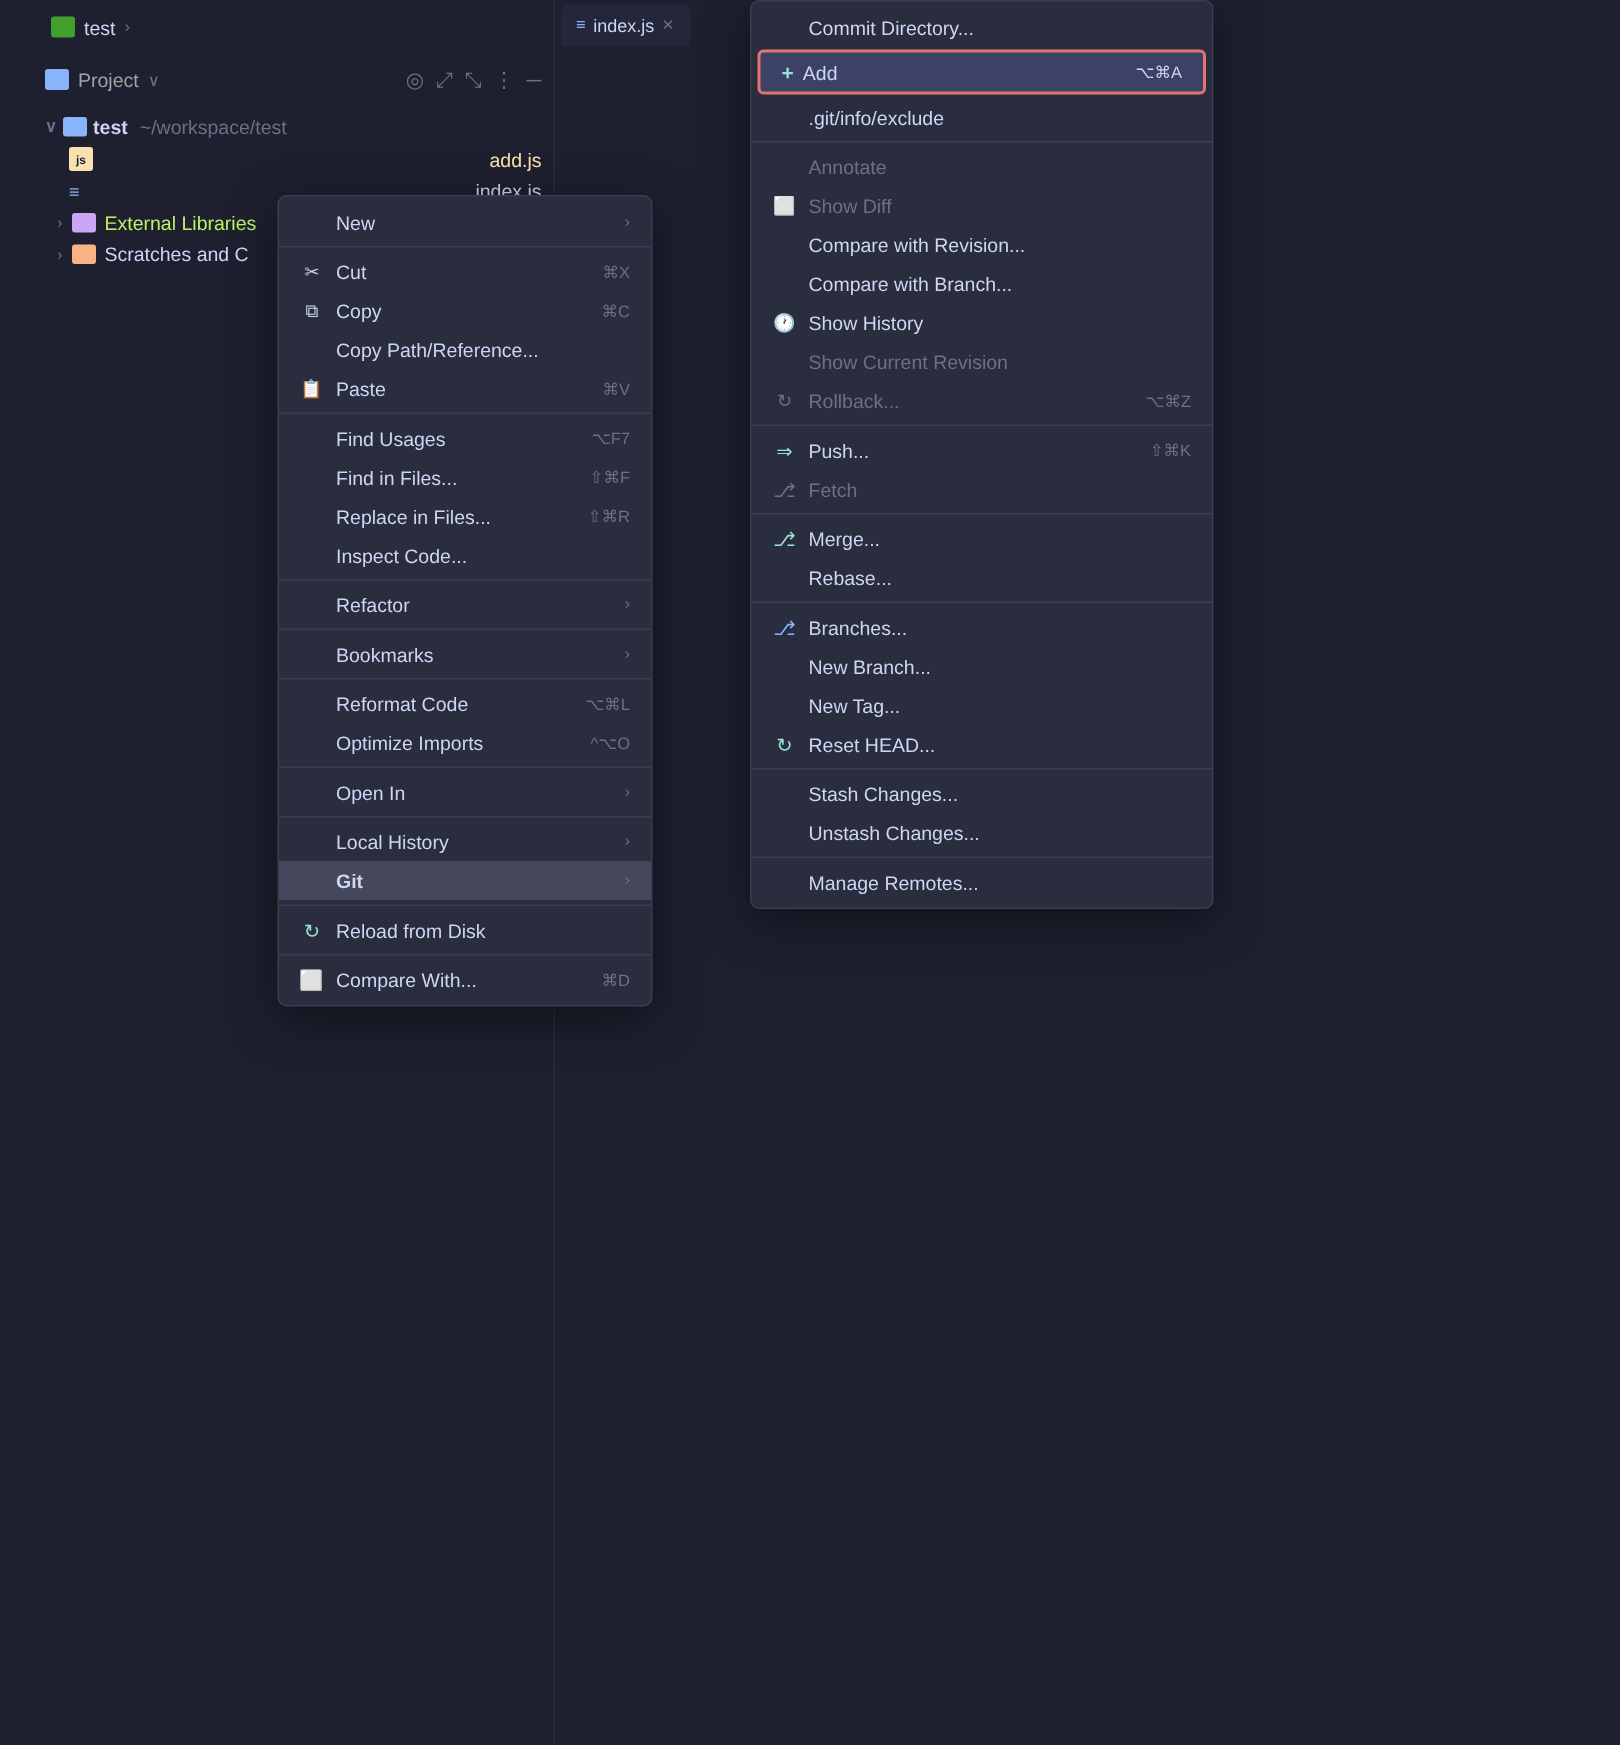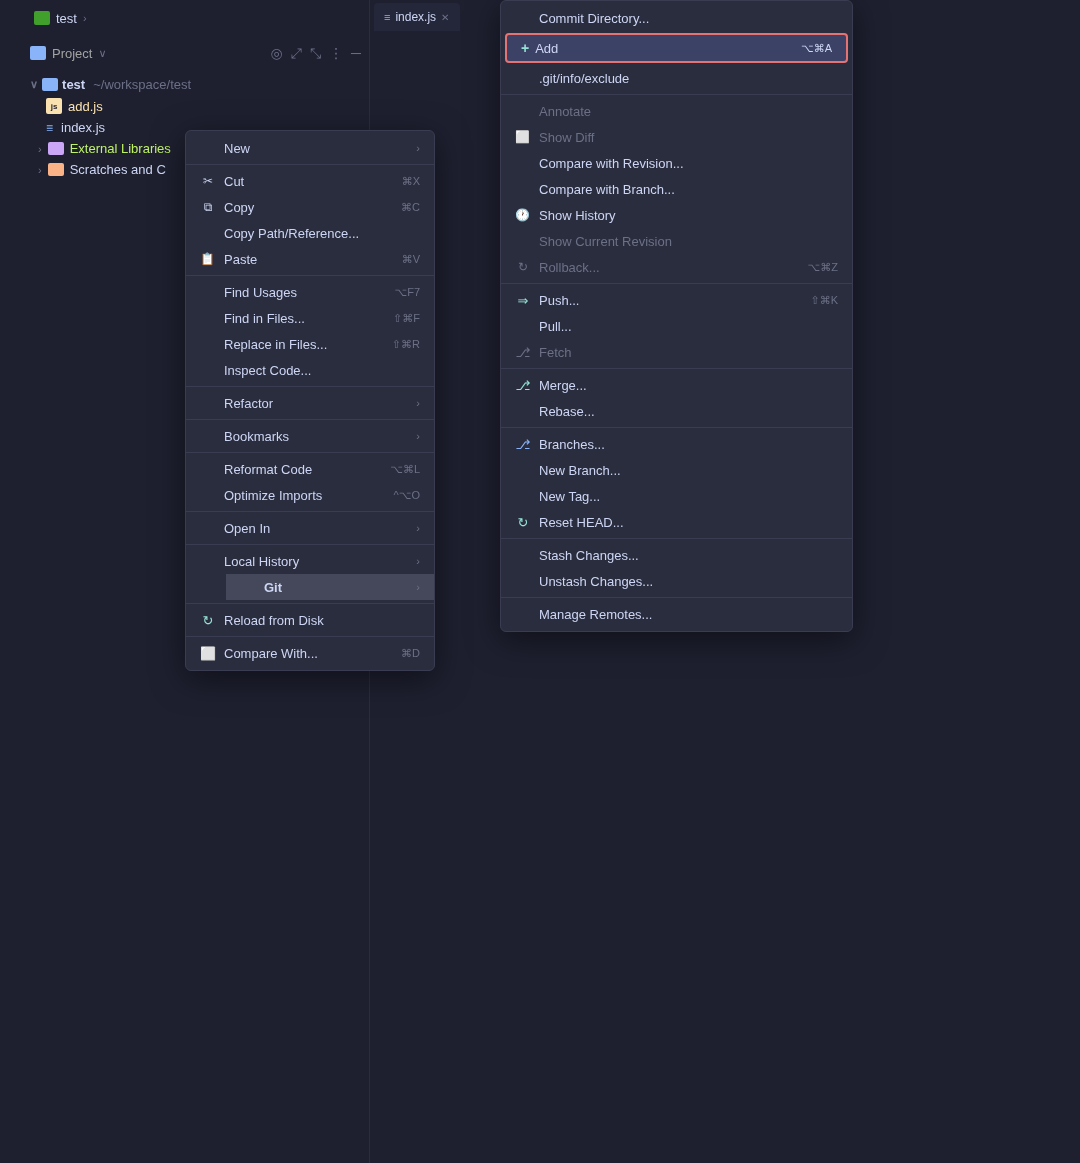--- a/index.html
+++ b/index.html
@@ -112,20 +112,21 @@
       font-weight: 600;
     }
 
     .file-item {
       display: flex;
       align-items: center;
       gap: 6px;
       padding: 3px 8px 3px 24px;
       font-size: 13px;
       cursor: pointer;
+      justify-content: space-between;
     }
 
     .file-js-icon {
       width: 16px;
       height: 16px;
       background: #f9e2af;
       border-radius: 2px;
       display: flex;
       align-items: center;
       justify-content: center;
@@ -164,21 +165,20 @@
       justify-content: space-between;
       padding: 5px 14px;
       cursor: pointer;
       color: #cdd6f4;
       font-size: 13px;
       gap: 8px;
     }
 
     .menu-item.highlighted {
       background: #45475a;
-      margin-left: 40px;
     }
 
     .menu-item.disabled {
       color: #6c7086;
     }
 
     .menu-item-left {
       display: flex;
       align-items: center;
       gap: 8px;
@@ -210,21 +210,21 @@
       height: 1px;
       background: #3a3d52;
       margin: 3px 0;
     }
 
     
     .context-menu-git {
       position: absolute;
       top: 0;
       left: 500px;
-      width: 353px;
+      width: 309px;
       background: #2a2d3e;
       border-radius: 6px;
       border: 1px solid #3a3d52;
       box-shadow: 0 8px 32px rgba(0,0,0,0.5);
       padding: 4px 0;
       z-index: 101;
     }
 
     .menu-item-add {
       display: flex;
@@ -551,26 +551,20 @@
   <div class="menu-separator"></div>
 
   <div class="menu-item">
     <span class="menu-item-left">
       <span class="menu-item-icon git-icon-green">⇒</span>
       <span>Push...</span>
     </span>
     <span class="menu-shortcut">⇧⌘K</span>
   </div>
 
-  <div class="menu-item">
-    <span class="menu-item-left">
-      <span class="menu-item-icon"></span>
-      <span>Pull...</span>
-    </span>
-  </div>
 
   <div class="menu-item disabled">
     <span class="menu-item-left">
       <span class="menu-item-icon" style="color:#6c7086; font-size:13px;">⎇</span>
       <span>Fetch</span>
     </span>
   </div>
   <div class="menu-separator"></div>
 
   <div class="menu-item">

